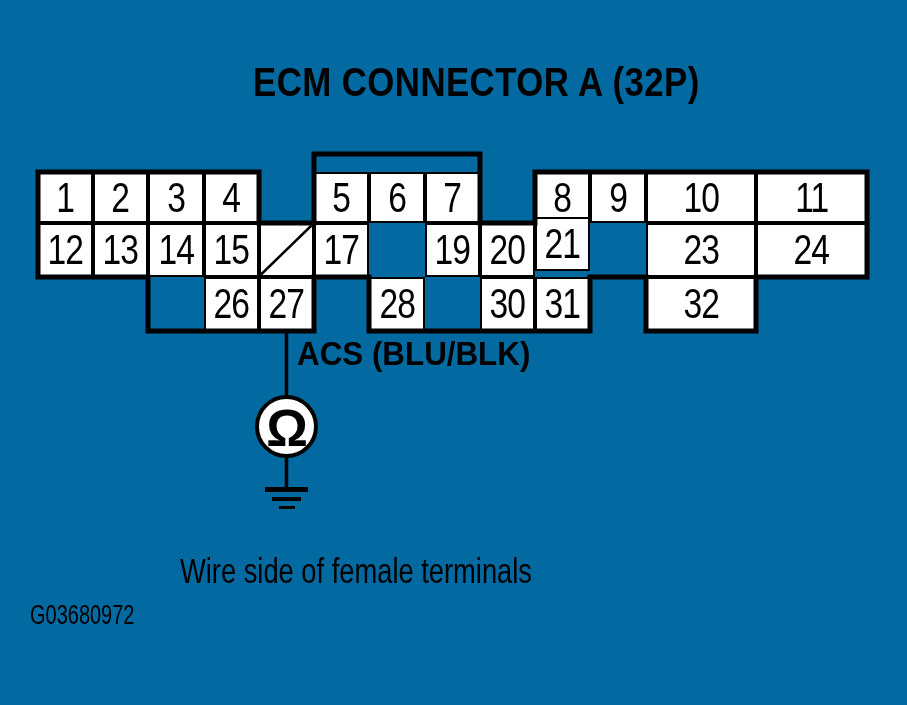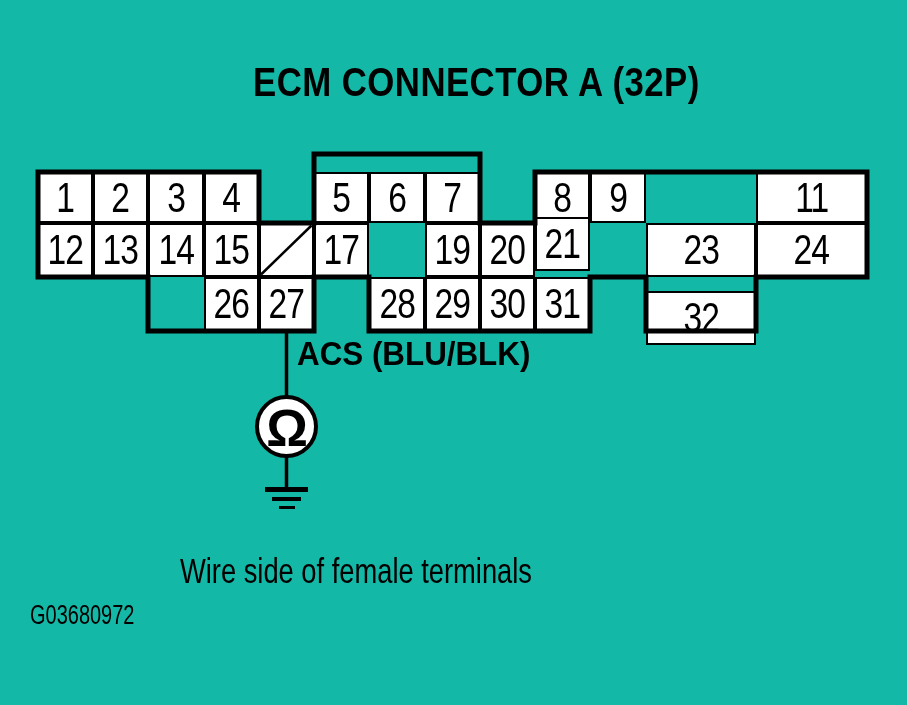--- a/index.html
+++ b/index.html
@@ -1,17 +1,17 @@
 <!DOCTYPE html>
 <html><head>
 <meta charset="utf-8">
 <style>
   html,body{margin:0;padding:0;background:#fff;}
   .page{
-    position:relative;width:907px;height:705px;background:#14b8a6;overflow:hidden;
+    position:relative;width:907px;height:705px;background:#0369a1;overflow:hidden;
     font-family:"Liberation Sans","DejaVu Sans",sans-serif;color:#000;
   }
   .abs{position:absolute;}
   .title{
     left:253px;top:62px;font-weight:bold;font-size:40px;line-height:40px;
     white-space:nowrap;transform:scaleX(0.87);transform-origin:0 0;letter-spacing:.5px;
   }
   .cell{
     position:absolute;box-sizing:border-box;border:2px solid #000;background:#fff;
     display:flex;align-items:center;justify-content:center;
@@ -64,20 +64,23 @@
       </div>
     <div class="cell" style="left:425px;top:172px;width:55px;height:51px">
         <span class="num">7</span>
       </div>
     <div class="cell" style="left:535px;top:172px;width:55px;height:51px">
         <span class="num">8</span>
       </div>
     <div class="cell" style="left:590px;top:172px;width:56px;height:51px">
         <span class="num">9</span>
       </div>
+    <div class="cell" style="left:646px;top:172px;width:110px;height:51px">
+        <span class="num">10</span>
+      </div>
     <div class="cell" style="left:756px;top:172px;width:111px;height:51px">
         <span class="num">11</span>
       </div>
 
     <div class="cell" style="left:38px;top:223px;width:55px;height:54px">
         <span class="num">12</span>
       </div>
     <div class="cell" style="left:93px;top:223px;width:55px;height:54px">
         <span class="num">13</span>
       </div>
@@ -109,30 +112,27 @@
 
     <div class="cell" style="left:204px;top:277px;width:55px;height:54px">
         <span class="num">26</span>
       </div>
     <div class="cell" style="left:259px;top:277px;width:55px;height:54px">
         <span class="num">27</span>
       </div>
     <div class="cell" style="left:369px;top:277px;width:56px;height:54px">
         <span class="num">28</span>
       </div>
-    <div class="cell" style="left:425px;top:277px;width:55px;height:54px">
-        <span class="num">29</span>
-      </div>
     <div class="cell" style="left:480px;top:277px;width:55px;height:54px">
         <span class="num">30</span>
       </div>
     <div class="cell" style="left:535px;top:277px;width:55px;height:54px">
         <span class="num">31</span>
       </div>
-    <div class="cell" style="left:646px;top:291px;width:110px;height:54px">
+    <div class="cell" style="left:646px;top:277px;width:110px;height:54px">
         <span class="num">32</span>
       </div>
   </div>
 
   <svg class="overlay" width="907" height="705" viewBox="0 0 907 705">
 
     <path d="M 38 172 H 259 V 223 H 314 V 154 H 480 V 223 H 535 V 172 H 867 V 277 H 756 V 331 H 646 V 277 H 590 V 331 H 369 V 277 H 314 V 331 H 148 V 277 H 38 Z" fill="none" stroke="#000" stroke-width="5"></path>
 
     <line x1="261" y1="274.5" x2="311.5" y2="225.5" stroke="#000" stroke-width="2.5"></line>
 

